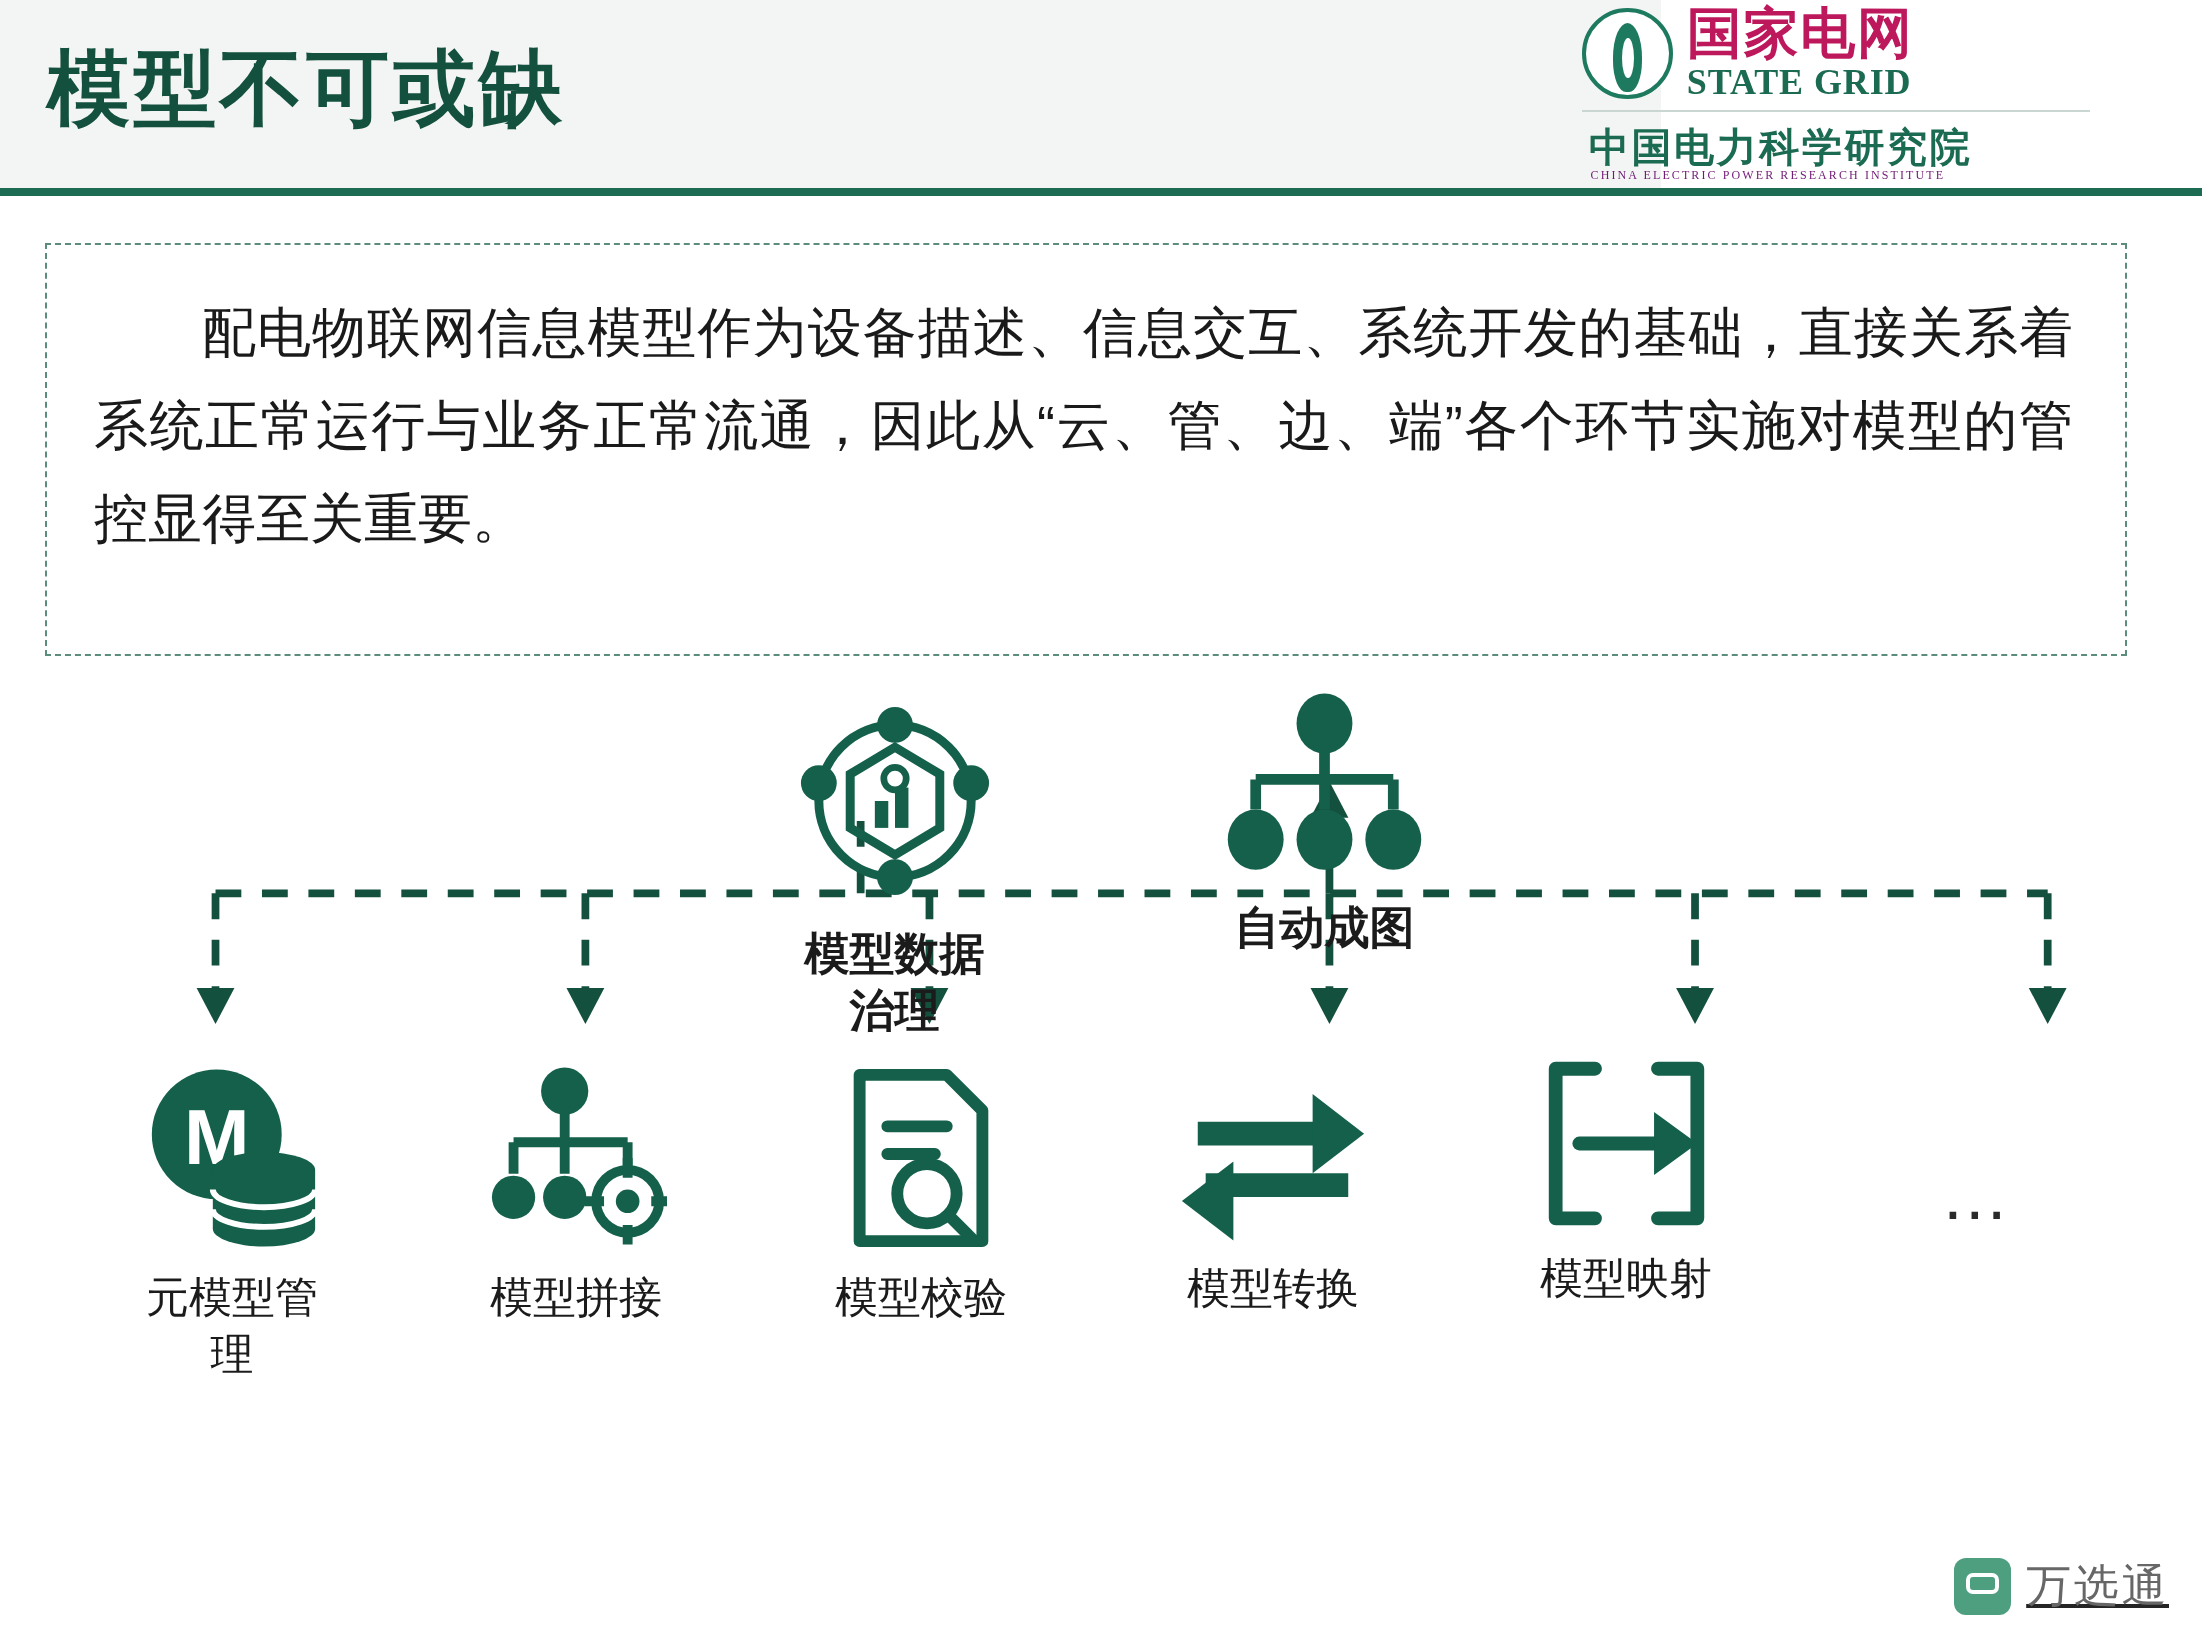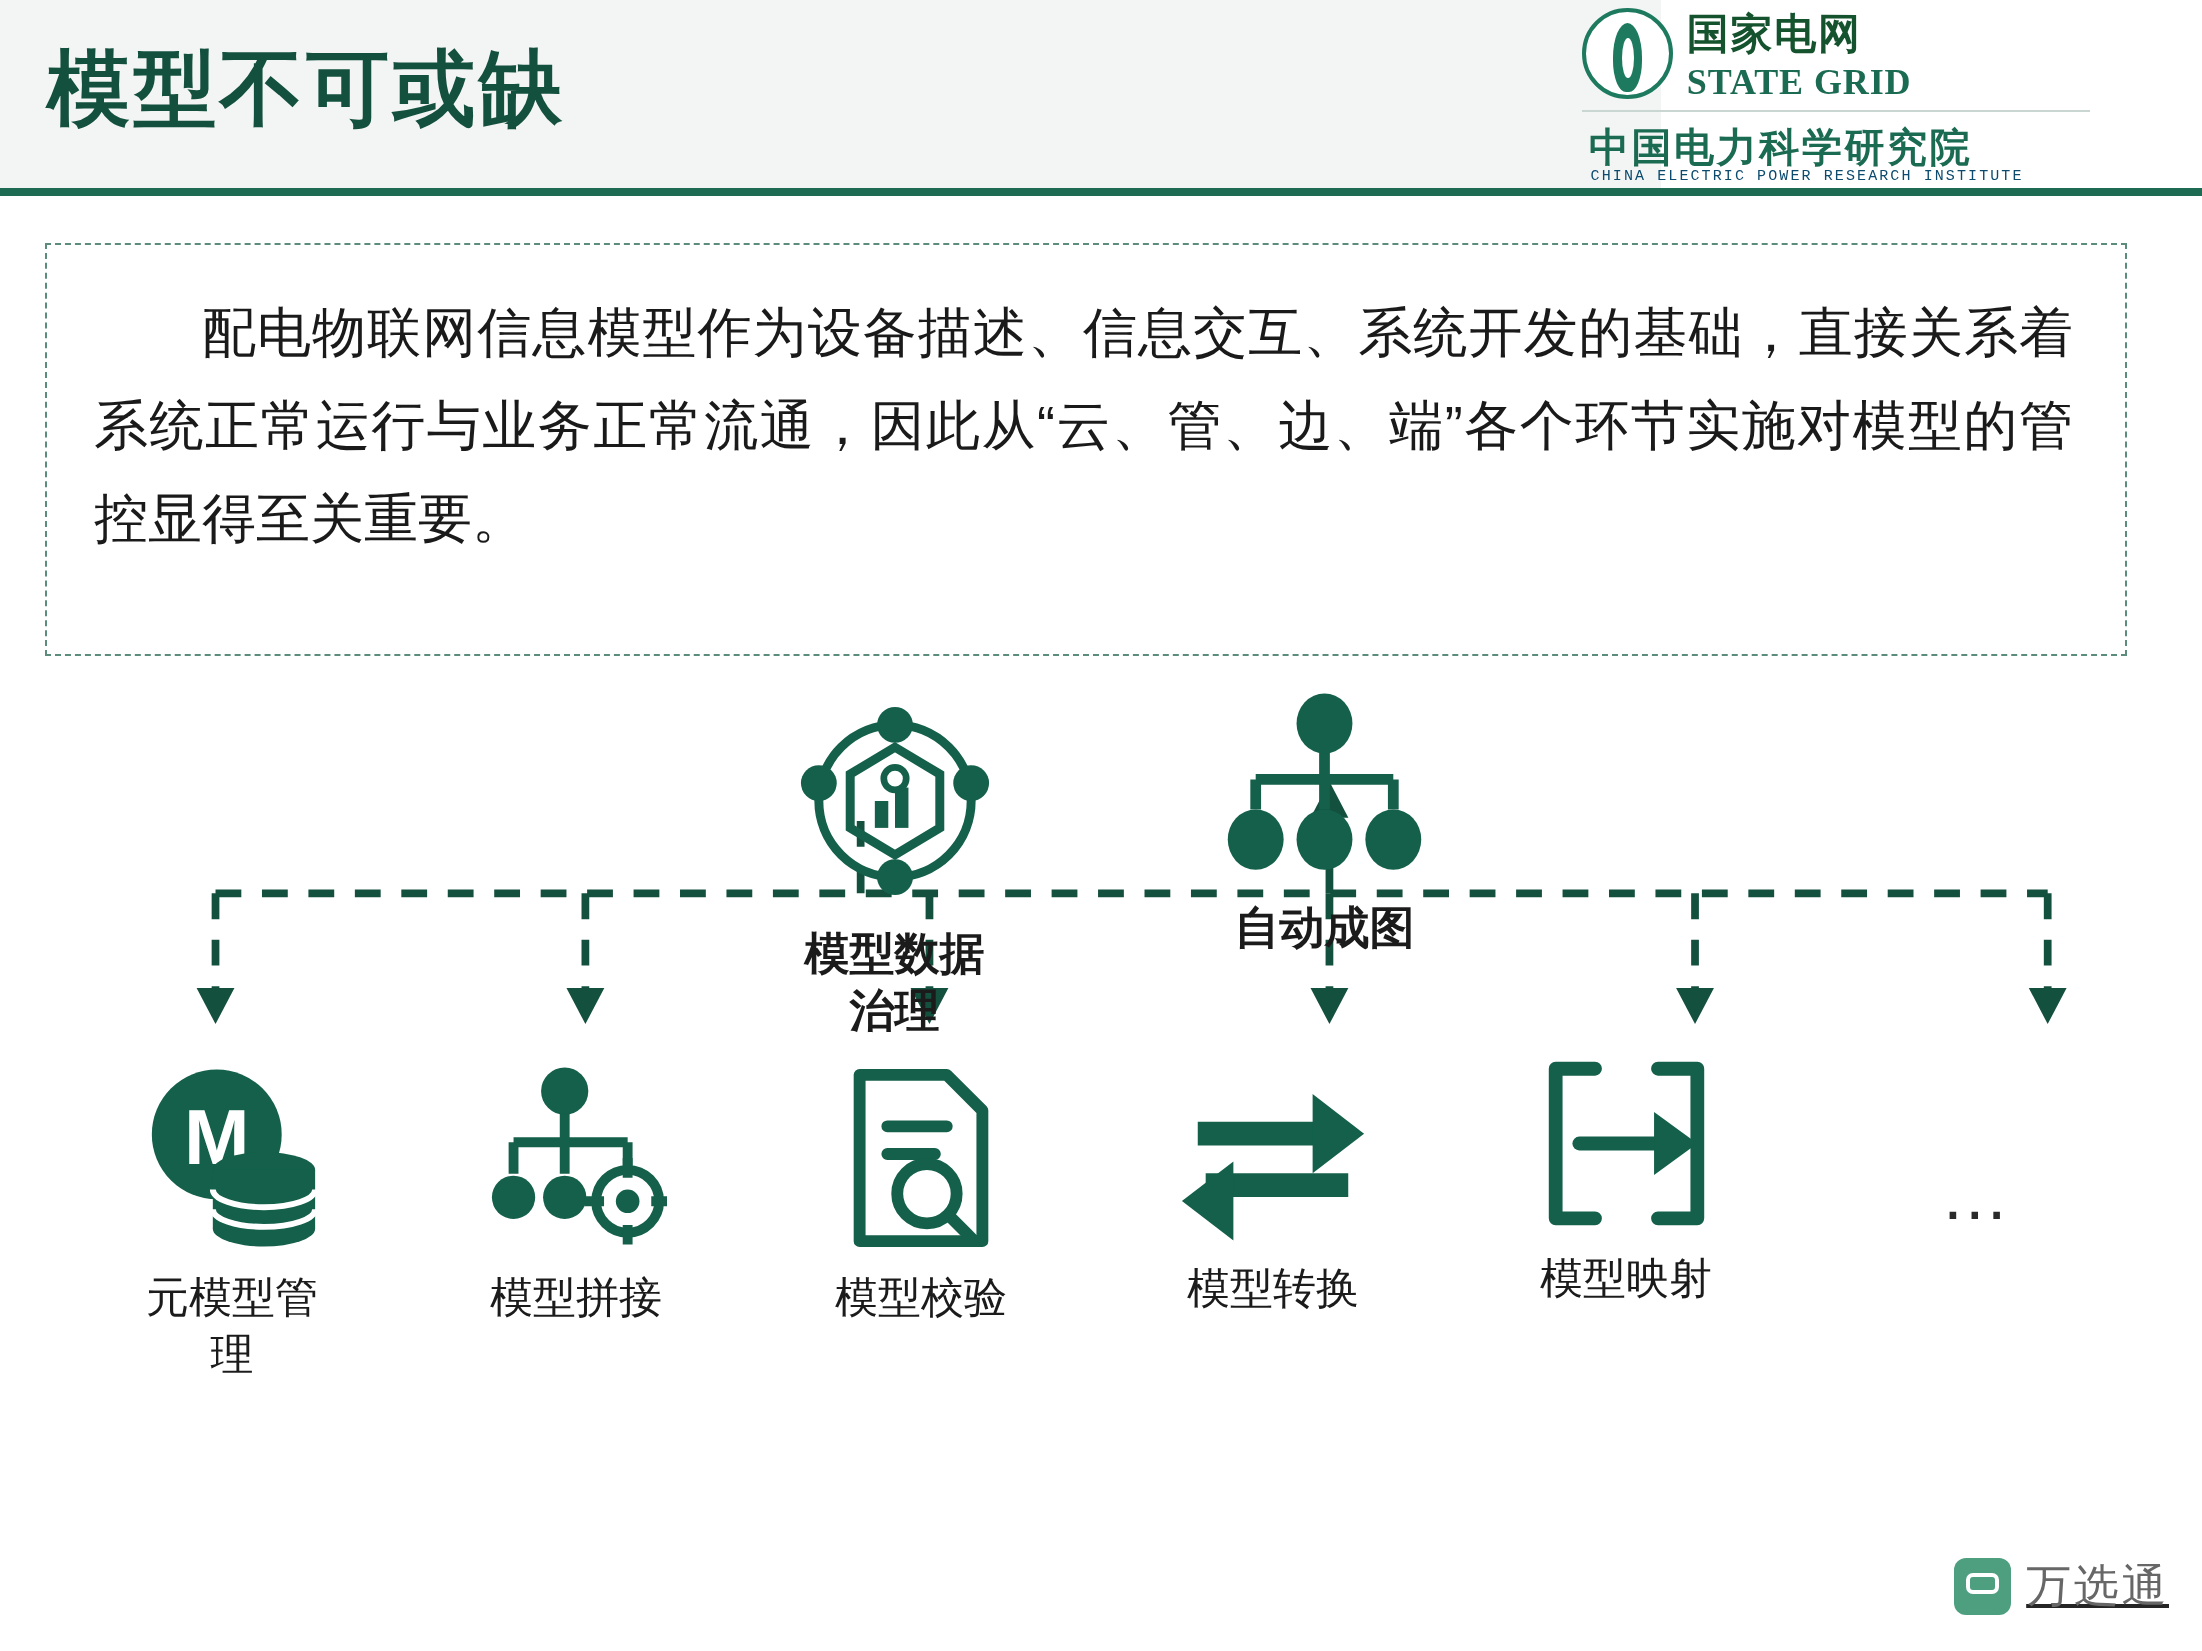--- a/index.html
+++ b/index.html
@@ -88,23 +88,23 @@
     position: absolute;
     left: 50%;
     top: 26px;
     width: 12px;
     height: 40px;
     margin-left: -6px;
     background: #ffffff;
     border-radius: 50%;
   }
   .logo-cn {
-    font-size: 42px;
+    font-size: 55px;
     font-weight: bold;
-    color: #14532d;
+    color: #be185d;
     line-height: 57px;
     letter-spacing: 1.7px;
   }
   .logo-en {
     font-family: "Liberation Serif", serif;
     font-size: 36px;
     font-weight: bold;
     color: #1b6a52;
     line-height: 40px;
     letter-spacing: 0.9px;
@@ -124,23 +124,23 @@
     font-size: 40px;
     font-weight: bold;
     color: #1b6a52;
     letter-spacing: 2.6px;
     white-space: nowrap;
   }
   .logo-inst-en {
     position: absolute;
     left: 8.6px;
     top: 163px;
-    font-family: Liberation Mono, monospace;
-    font-size: 15px;
-    color: #0c4a6e;
+    font-family: Liberation Serif, serif;
+    font-size: 12px;
+    color: #701a75;
     letter-spacing: 2.1px;
     white-space: nowrap;
   }
 
   
   .callout {
     position: absolute;
     left: 45px;
     top: 243px;
     width: 2082px;

